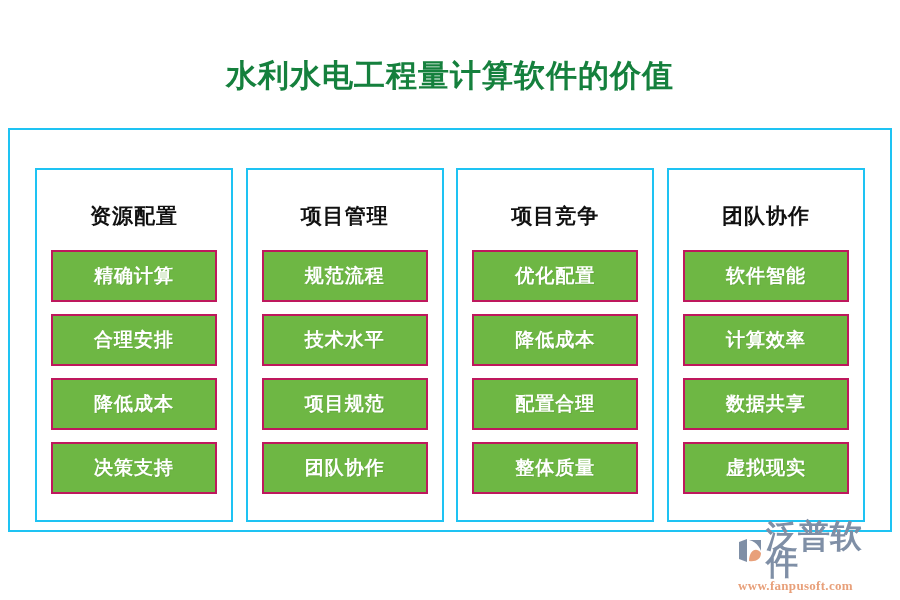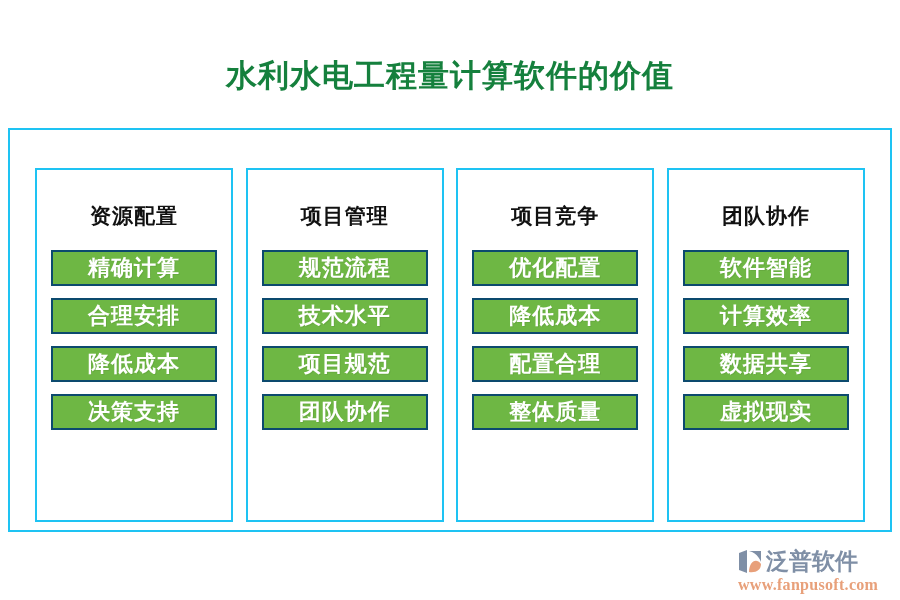--- a/index.html
+++ b/index.html
@@ -82,30 +82,30 @@
 
   .item-list {
     width: 100%;
     display: flex;
     flex-direction: column;
     gap: 12px;
   }
 
   .item-box {
     width: 100%;
-    height: 36px;
+    height: 52px;
     background: #6eb744;
-    border: 2px solid #0c4a6e;
+    border: 2px solid #be185d;
     box-sizing: border-box;
     display: flex;
     align-items: center;
     justify-content: center;
     color: #ffffff;
     font-family: "Liberation Serif", "DejaVu Serif", serif;
-    font-size: 22px;
+    font-size: 19px;
     font-weight: bold;
     letter-spacing: 1px;
     text-shadow: 1px 1px 0 rgba(0,0,0,0.07);
   }
 
   
   .logo-watermark {
     position: absolute;
     right: 14px;
     bottom: 6px;
@@ -122,29 +122,29 @@
     gap: 3px;
   }
   .logo-mark {
     width: 27px;
     height: 27px;
     flex: 0 0 auto;
     position: relative;
   }
   .logo-text {
     font-family: Liberation Serif, serif;
-    font-size: 23px;
+    font-size: 32px;
     font-weight: bold;
     color: #7f8fa6;
     letter-spacing: 0px;
     line-height: 27px;
   }
   .logo-url {
     font-family: "Liberation Serif", "DejaVu Serif", serif;
-    font-size: 16px;
+    font-size: 13px;
     font-weight: bold;
     color: #e8a07a;
     letter-spacing: 0.3px;
     margin-top: 1px;
     margin-left: 2px;
   }
 </style>
 </head>
 <body>
 

